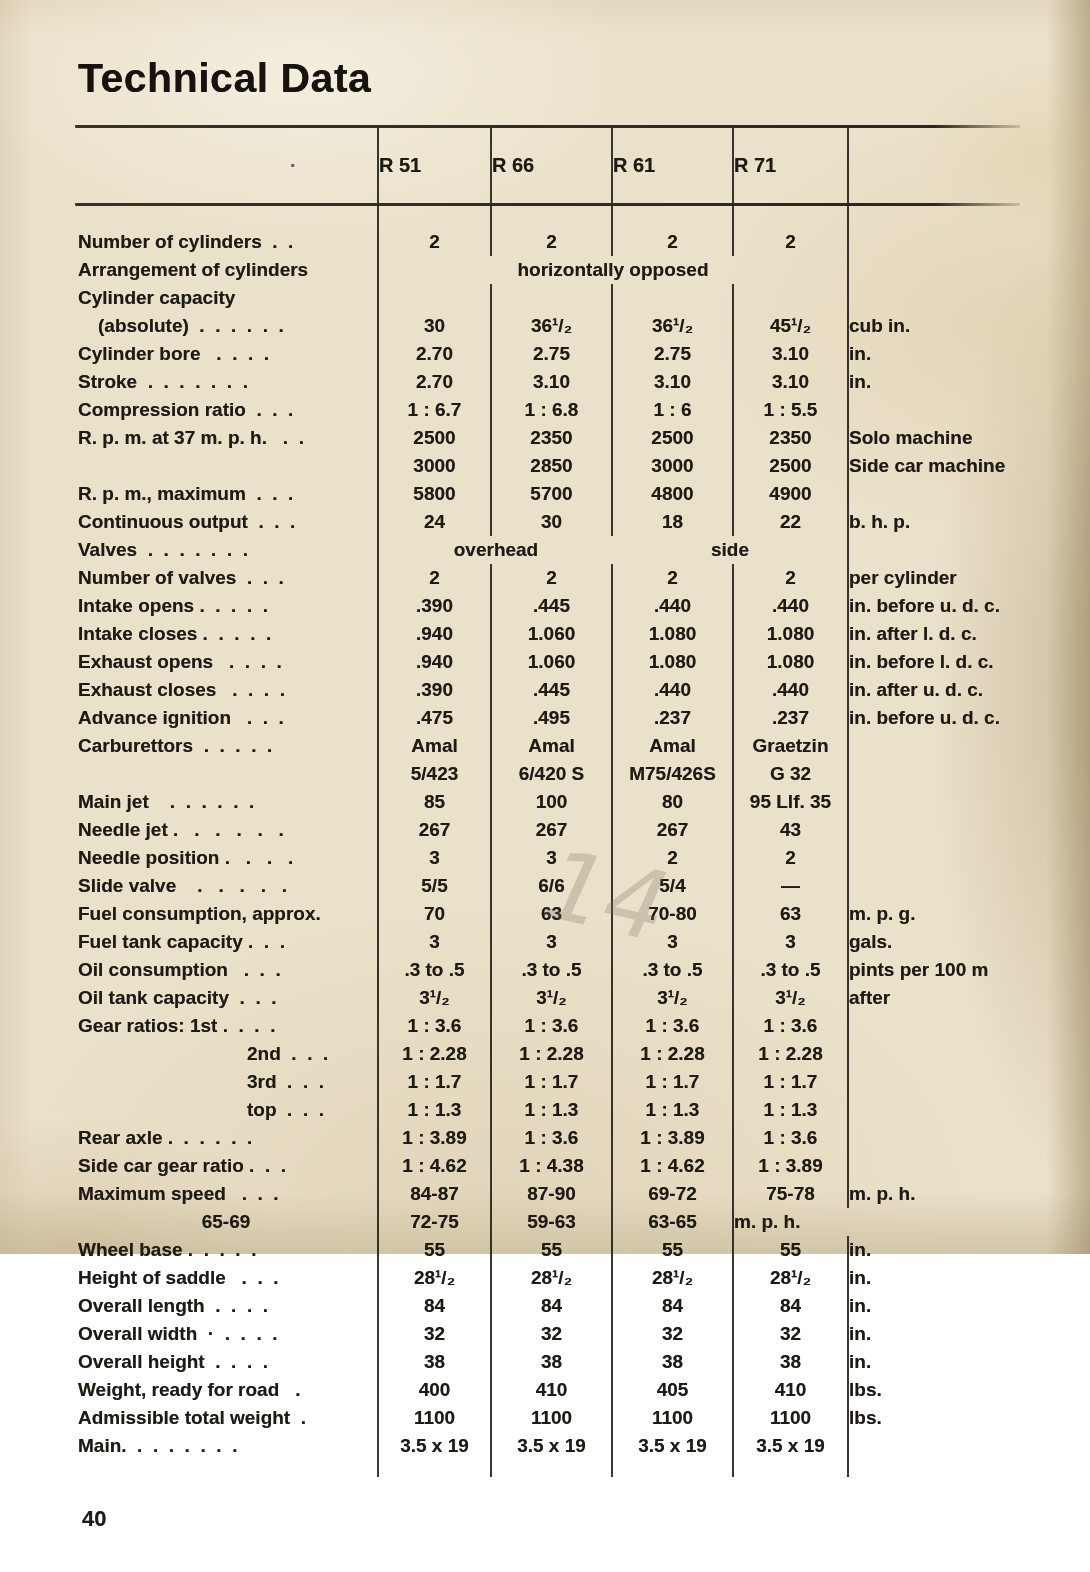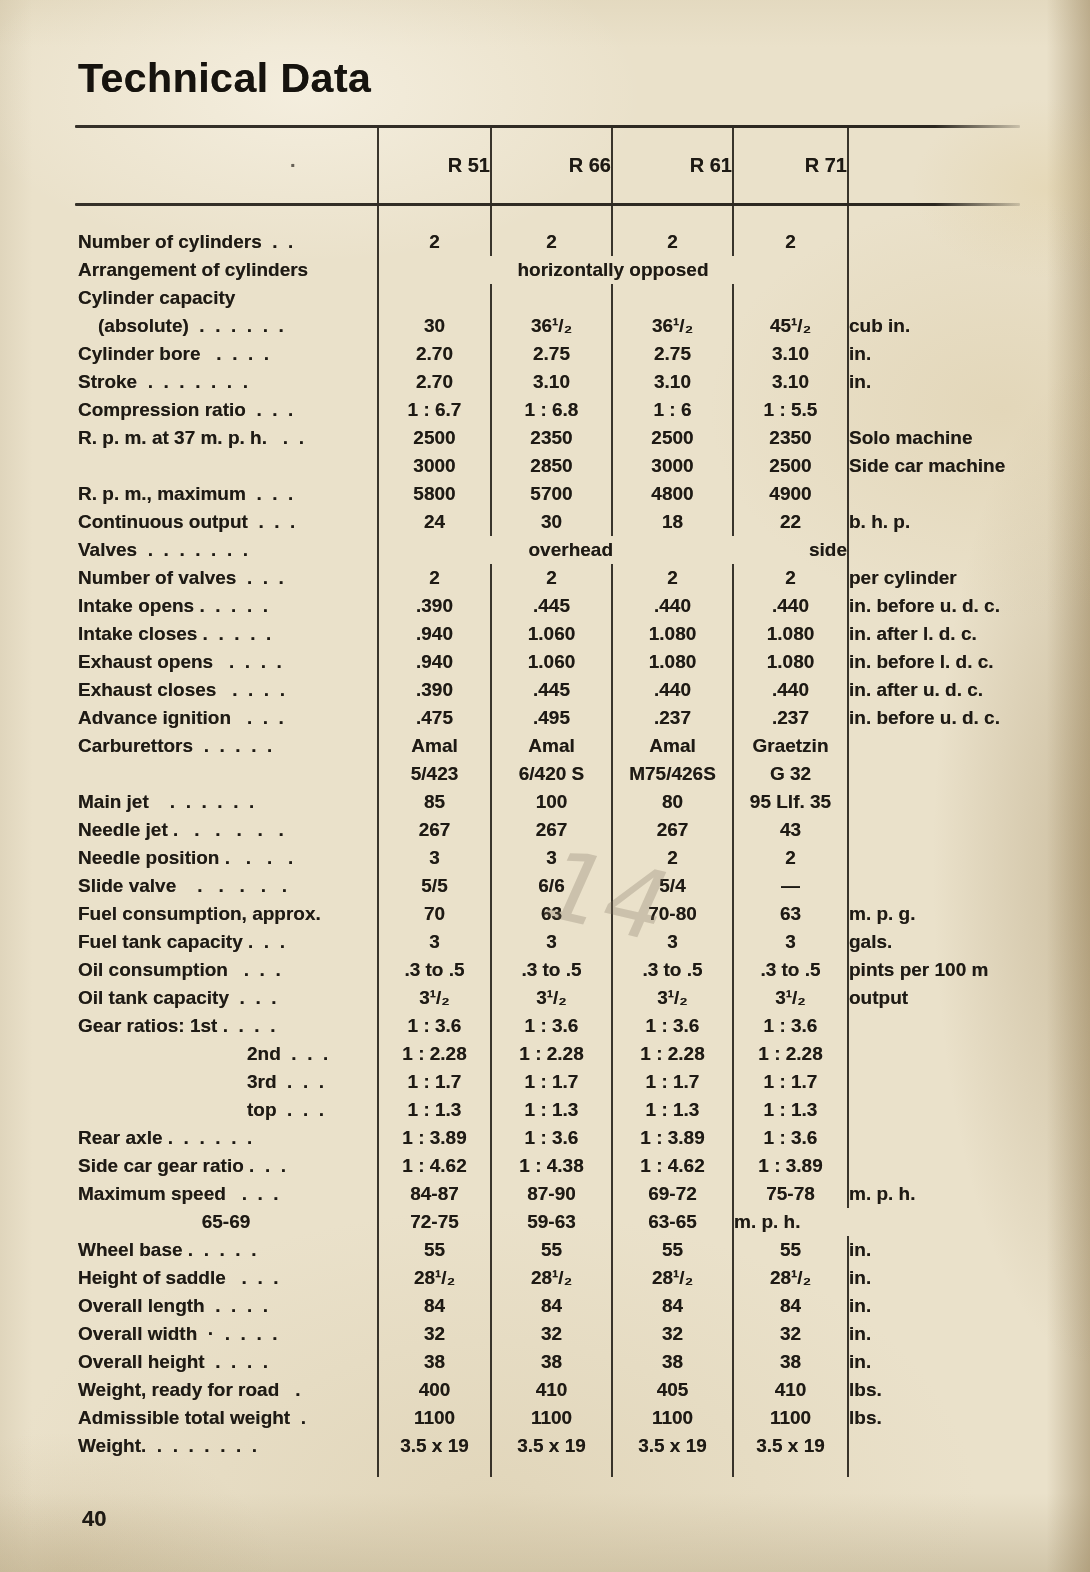--- a/index.html
+++ b/index.html
@@ -1,18 +1,18 @@
 <!DOCTYPE html>
 <html><head>
 <meta charset="utf-8">
 <style>
   html,body{margin:0;padding:0;}
   body{width:1090px;height:1572px;overflow:hidden;}
   .page{
-    position:relative;width:1090px;height:1572px;
+    position:relative;width:1090px;height:1254px;
     font-family:"Liberation Sans","DejaVu Sans",sans-serif;
     color:#1e1a14;
     background-color:#eae1ca;
     background-image:
       radial-gradient(ellipse 520px 260px at 28% 6%, rgba(252,248,238,0.55), rgba(252,248,238,0) 65%),
       radial-gradient(ellipse 420px 300px at 92% 26%, rgba(208,188,142,0.28), rgba(208,188,142,0) 70%),
       radial-gradient(ellipse 650px 400px at 45% 96%, rgba(210,195,160,0.38), rgba(210,195,160,0) 75%),
       radial-gradient(ellipse 240px 720px at 101% 55%, rgba(158,136,94,0.42), rgba(158,136,94,0) 70%),
       radial-gradient(ellipse 300px 200px at 6% 100%, rgba(188,168,128,0.32), rgba(188,168,128,0) 70%),
       radial-gradient(ellipse 180px 120px at 96% 12%, rgba(214,190,130,0.25), rgba(214,190,130,0) 75%),
@@ -26,33 +26,33 @@
   }
   .table{
     --cols:304px 113px 121px 121px 115px 171px;
     --line:rgba(32,27,20,0.88);
     position:absolute;left:75px;top:125px;width:945px;
     text-shadow:0 0 0.5px rgba(30,26,20,0.55);
   }
   .hrule{height:3px;border-radius:1px;
     background:linear-gradient(to right, rgba(28,24,18,0.88) 0%, rgba(28,24,18,0.93) 91%, rgba(28,24,18,0.15) 100%);}
   .hdr{display:grid;grid-template-columns:var(--cols);height:75px;}
-  .hdr>div{line-height:75px;font-size:20px;font-weight:bold;text-align:right;}
+  .hdr>div{line-height:75px;font-size:20px;font-weight:bold;text-align:left;}
   .b{border-right:2px solid var(--line);}
   .hdr .lab{text-align:left;position:relative;}
   .hdr .lab span{position:absolute;left:215px;top:0;opacity:0.65;}
   .rows{}
   .row{display:grid;grid-template-columns:var(--cols);height:28px;}
   .row>div{line-height:28px;font-size:19px;font-weight:bold;}
   .lcell{white-space:pre;overflow:hidden;padding-left:3px;}
   .lcell.ind1{padding-left:23px;}
   .lcell.ind2{padding-left:172px;}
   .cell{text-align:center;white-space:nowrap;}
   .cell.span4{grid-column:span 4;}
-  .cell.span2{grid-column:span 2;text-align:right;}
+  .cell.span2{grid-column:span 2;}
   .ucell{text-align:left;white-space:nowrap;}
   .row.stub{height:22px;}
   .row.stub-b{height:17px;}
   .pagenum{position:absolute;left:82px;top:1506px;font-size:22px;font-weight:bold;
     text-shadow:0 0 0.5px rgba(30,26,20,0.55);}
   .pencil{
     position:absolute;left:545px;top:840px;font-size:96px;font-style:italic;
     color:#7d7260;opacity:0.28;transform:rotate(13deg);
     font-family:"DejaVu Sans",sans-serif;font-weight:normal;pointer-events:none;
   }
@@ -296,21 +296,21 @@
           <div class="cell b">.3 to .5</div>
           <div class="cell b">.3 to .5</div>
           <div class="ucell">pints per 100 m</div>
         </div>
         <div class="row">
           <div class="lcell b">Oil tank capacity  .  .  .</div>
           <div class="cell b">3¹/₂</div>
           <div class="cell b">3¹/₂</div>
           <div class="cell b">3¹/₂</div>
           <div class="cell b">3¹/₂</div>
-          <div class="ucell">output</div>
+          <div class="ucell">after</div>
         </div>
         <div class="row">
           <div class="lcell b">Gear ratios: 1st .  .  .  .</div>
           <div class="cell b">1 : 3.6</div>
           <div class="cell b">1 : 3.6</div>
           <div class="cell b">1 : 3.6</div>
           <div class="cell b">1 : 3.6</div>
           <div class="ucell"></div>
         </div>
         <div class="row">
@@ -418,21 +418,21 @@
         </div>
         <div class="row">
           <div class="lcell b">Admissible total weight  .</div>
           <div class="cell b">1100</div>
           <div class="cell b">1100</div>
           <div class="cell b">1100</div>
           <div class="cell b">1100</div>
           <div class="ucell">lbs.</div>
         </div>
         <div class="row">
-          <div class="lcell b">Weight.  .  .  .  .  .  .  .</div>
+          <div class="lcell b">Main.  .  .  .  .  .  .  .</div>
           <div class="cell b">3.5 x 19</div>
           <div class="cell b">3.5 x 19</div>
           <div class="cell b">3.5 x 19</div>
           <div class="cell b">3.5 x 19</div>
           <div class="ucell"></div>
         </div>
         <div class="row stub-b">
           <div class="lcell b"></div>
           <div class="cell b"></div>
           <div class="cell b"></div>

